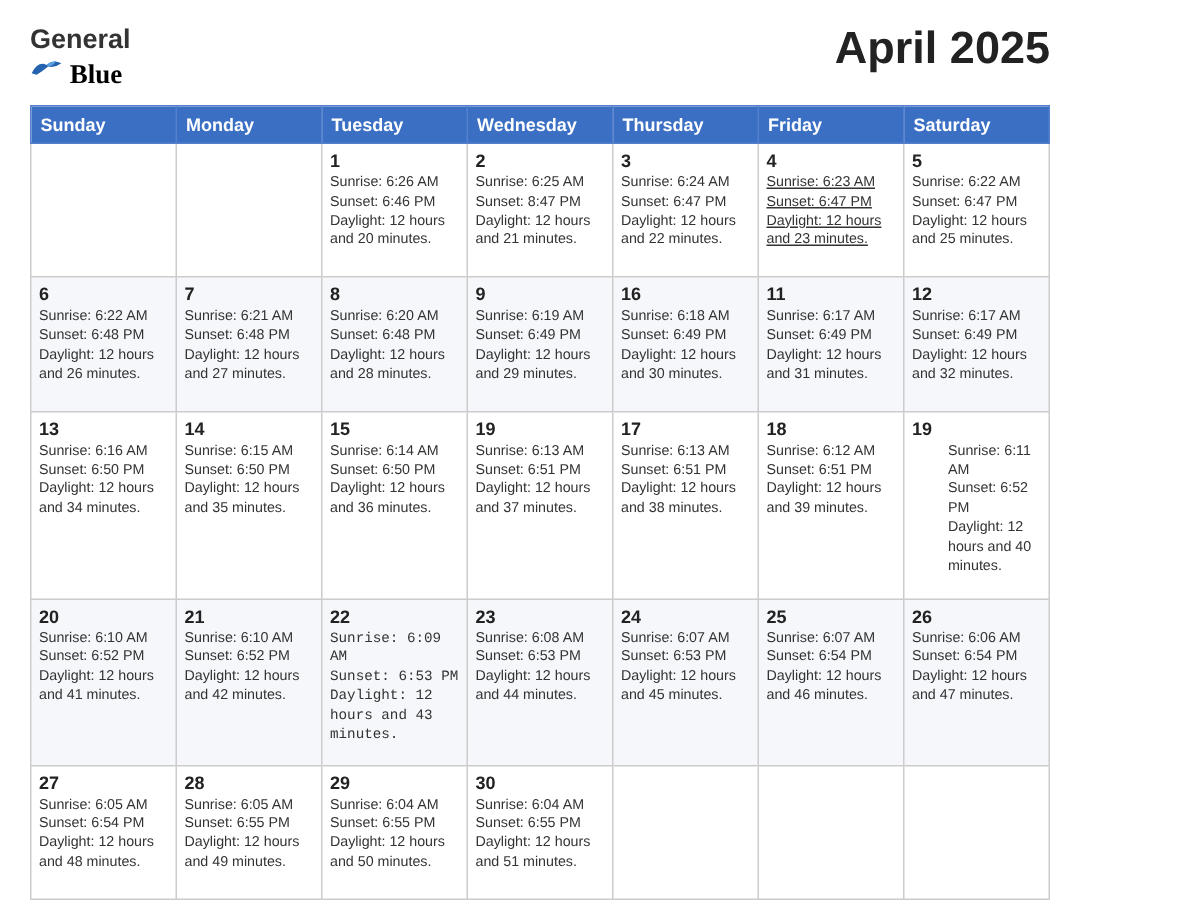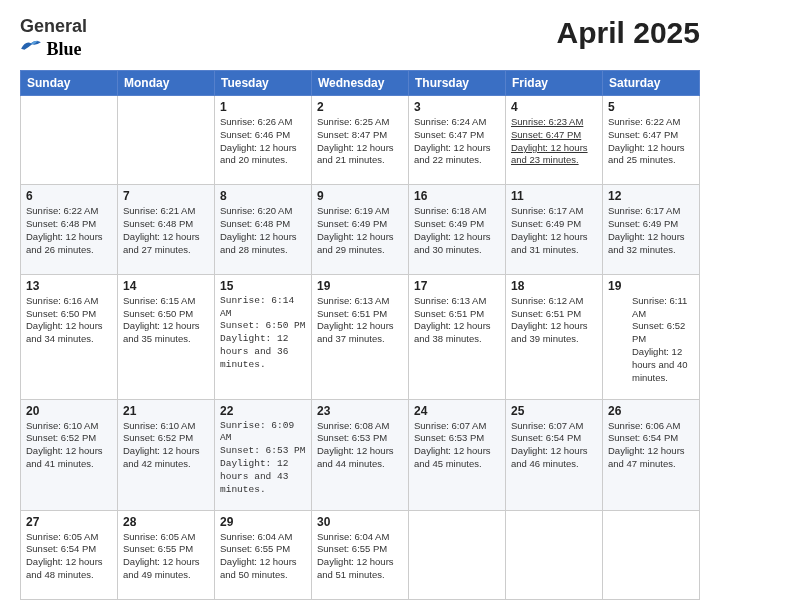--- a/index.html
+++ b/index.html
@@ -224,21 +224,21 @@
 Daylight: 12 hours and 34 minutes.</div>
           </td>
           <td>
             <span class="day-num">14</span>
             <div class="cell-text" style="white-space: pre-line;">Sunrise: 6:15 AM
 Sunset: 6:50 PM
 Daylight: 12 hours and 35 minutes.</div>
           </td>
           <td>
             <span class="day-num">15</span>
-            <div class="cell-text" style="white-space: pre-line; font-family: Liberation Mono, monospace;">Sunrise: 6:14 AM
+            <div class="cell-text" style="white-space: pre-line;">Sunrise: 6:14 AM
 Sunset: 6:50 PM
 Daylight: 12 hours and 36 minutes.</div>
           </td>
           <td>
             <span class="day-num">19</span>
             <div class="cell-text" style="white-space: pre-line;">Sunrise: 6:13 AM
 Sunset: 6:51 PM
 Daylight: 12 hours and 37 minutes.</div>
           </td>
           <td>

